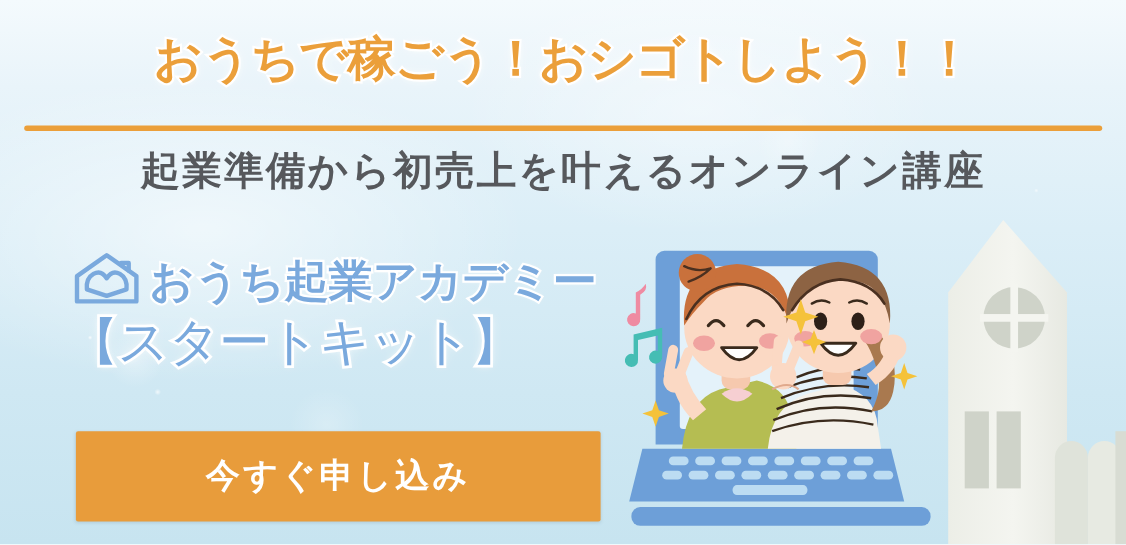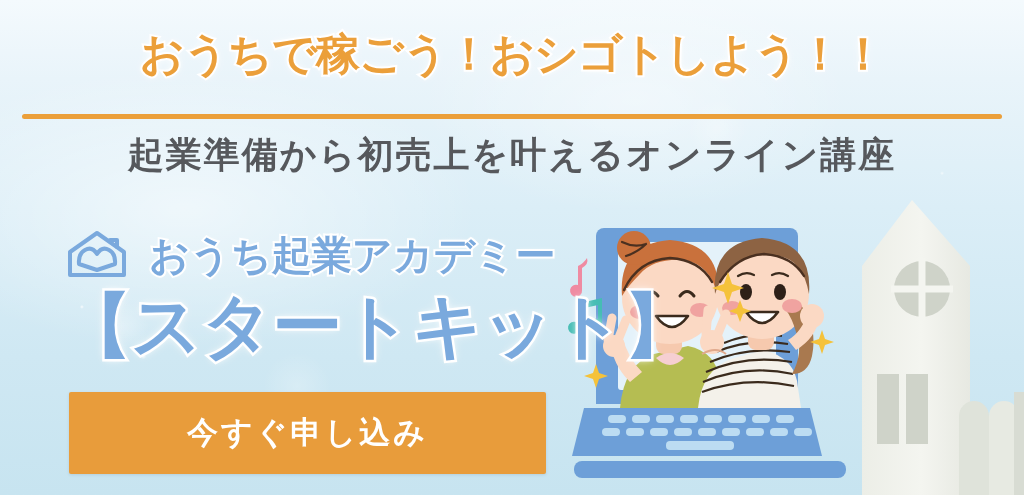--- a/index.html
+++ b/index.html
@@ -105,39 +105,39 @@
     white-space: nowrap;
   }
 
   
   .brand-row {
     position: absolute;
     left: 66px;
     top: 228px;
     display: flex;
     align-items: center;
-    gap: 21px;
+    gap: 8px;
   }
   .brand-name {
     font-size: 40px;
     font-weight: 700;
     letter-spacing: 0px;
     color: #7aa9dd;
     -webkit-text-stroke: 4px #ffffff;
     paint-order: stroke fill;
     text-shadow: 0 0 5px rgba(255,255,255,0.85);
     white-space: nowrap;
   }
 
   .kit-line {
     position: absolute;
     left: 62px;
     top: 280px;
-    font-size: 70px;
-    font-weight: 700;
+    font-size: 46px;
+    font-weight: 400;
     letter-spacing: -1px;
     color: #7aa9dd;
     -webkit-text-stroke: 5px #ffffff;
     paint-order: stroke fill;
     text-shadow:
       0 0 6px rgba(255,255,255,0.9),
       0 0 12px rgba(255,255,255,0.6);
     white-space: nowrap;
   }
 

